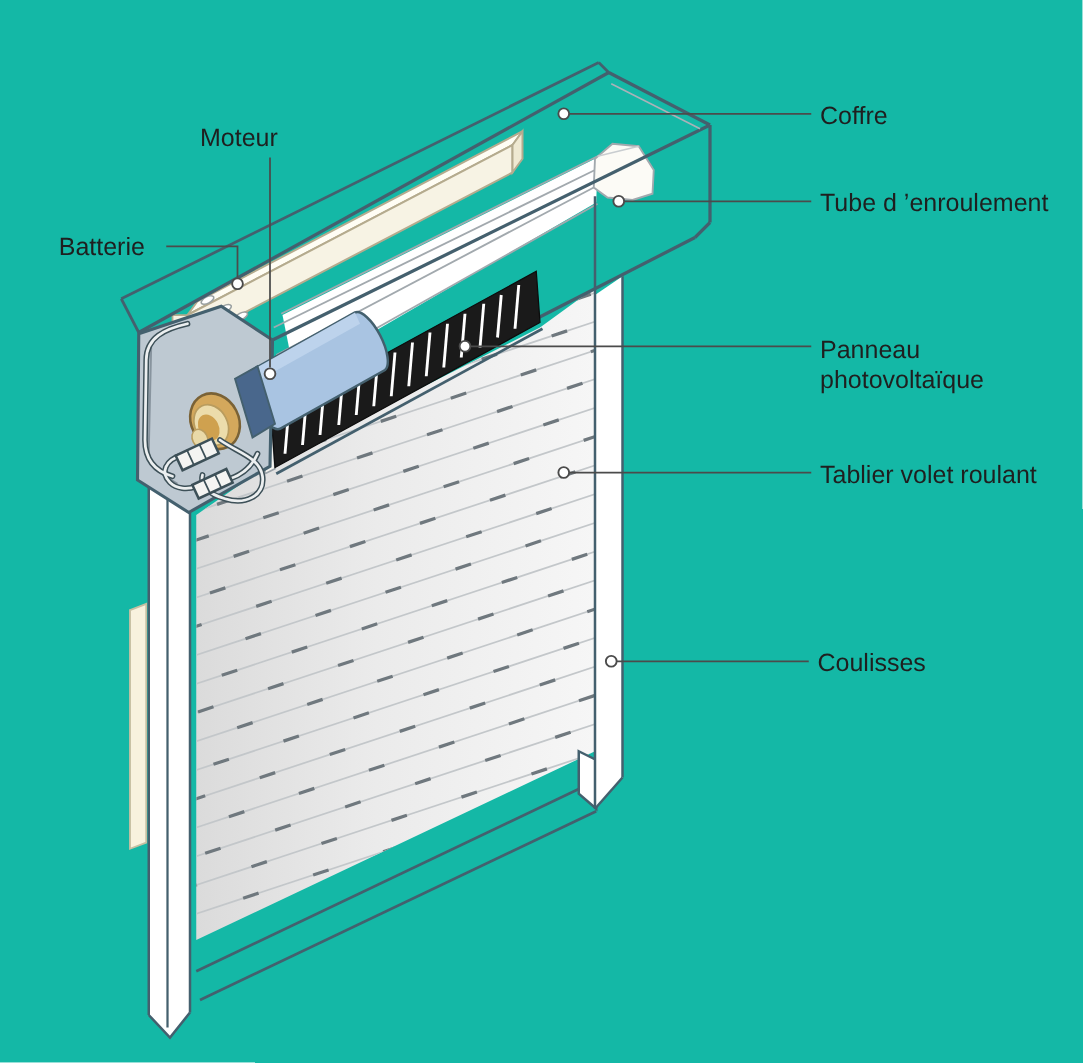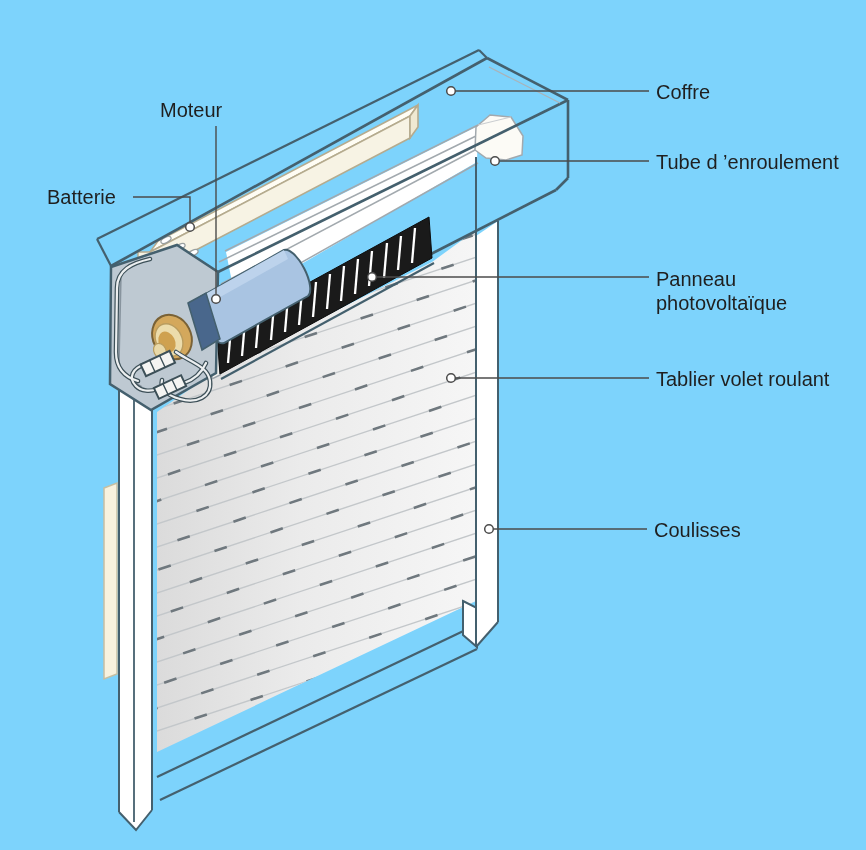--- a/index.html
+++ b/index.html
@@ -1,16 +1,16 @@
 <!DOCTYPE html>
 <html><head>
 <meta charset="utf-8">
 <style>
   html,body{margin:0;padding:0;background:#ffffff;}
-  .stage{position:relative;width:866px;height:850px;background:#7dd3fc;overflow:hidden;
+  .stage{position:relative;width:866px;height:850px;background:#14b8a6;overflow:hidden;
          font-family:"Liberation Sans", sans-serif;}
   svg{position:absolute;left:0;top:0;}
   text.callout{font-family:"Liberation Sans", sans-serif;font-size:20px;fill:#1f1f1f;}
 </style>
 </head>
 <body>
 
 <div class="stage">
 <svg width="866" height="850" viewBox="0 0 866 850">
   <defs>

